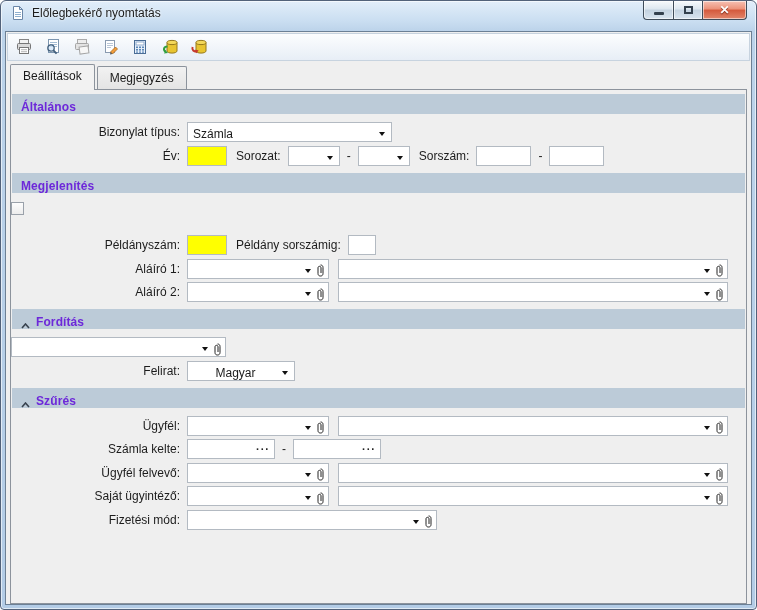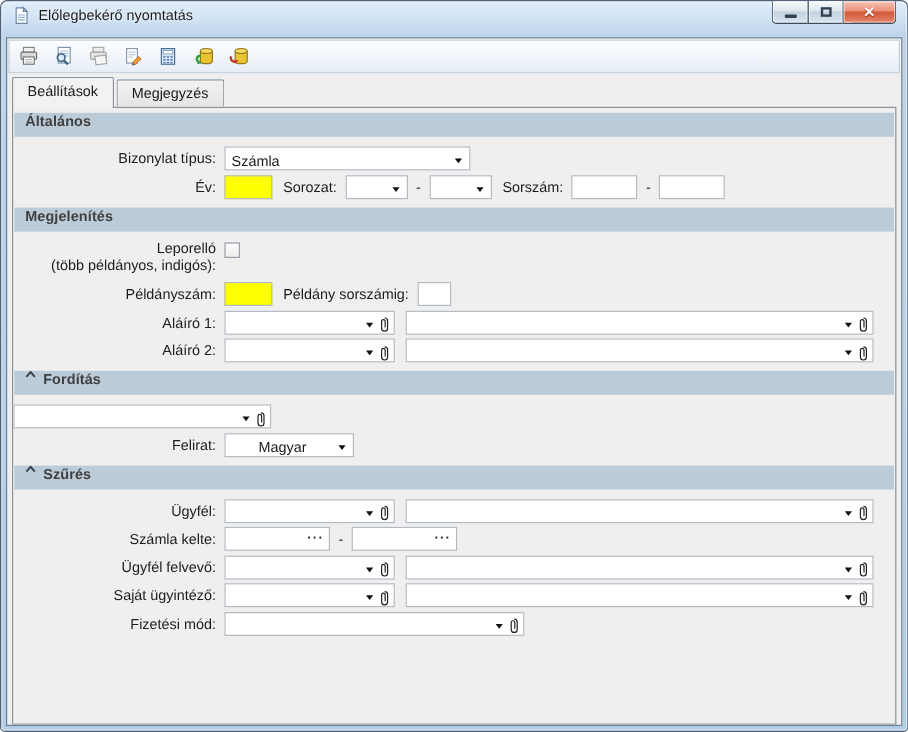--- a/index.html
+++ b/index.html
@@ -45,22 +45,22 @@
   
   .tabstrip { flex:none; display:flex; padding:5px 4px 0 4px; position:relative; }
   .tab { padding:4px 12px 4px 12px; margin-right:2px; position:relative;
     border:1px solid #8c939c; border-bottom:none; border-radius:2px 2px 0 0;
     background:linear-gradient(180deg,#f2f2f2,#e4e4e4); z-index:1; }
   .tab.active { background:#f2f2f2; z-index:3; margin-bottom:-1px; padding-bottom:6px; margin-top:-2px; }
 
   
   .tabpanel { flex:1; margin:0 4px; border:1px solid #8c939c; background:#efefef; padding:2px 0 0 0; position:relative; z-index:2; overflow:hidden; }
 
-  .band { height:20px; margin:6px 1px 7px 1px; background:#bccbd8; color:#404040; font-weight:bold;
-    display:flex; align-items:flex-start; padding:0 10px 0 9px; }
+  .band { height:20px; margin:6px 1px 7px 1px; background:#bccbd8; color:#6d28d9; font-weight:bold;
+    display:flex; align-items:flex-end; padding:0 10px 0 9px; }
   .band:first-child { margin-top:2px; }
   .band .chev { margin-right:6px; display:flex; align-items:center; }
   .band .band-title { letter-spacing:.1px; }
 
   .row { display:flex; align-items:center; margin:1.5px 8px 1.5px 0; height:22px; }
   .row.tall { height:33px; align-items:flex-start; }
   .lbl { width:169px; text-align:right; padding-right:0; margin-right:7px; flex:none; color:#1c1c1c; }
   .lbl.inline { width:auto; margin-left:9px; margin-right:7px; }
   .sep { margin:0 7px; }
 
@@ -234,24 +234,20 @@
         <input class="tinput w-serial" style="">
         <span class="sep">-</span>
         <input class="tinput w-serial" style="">
       </div>
 
       <div class="band">
         <span class="band-title">Megjelenítés</span>
       </div>
 
       <div class="row tall">
-        <span class="lbl">
-          <span>Leporelló</span><br>
-          <span>(több példányos, indigós):</span>
-        </span>
         <span class="checkbox" style="margin-top:2px"></span>
       </div>
 
       <div class="row">
         <span class="lbl">Példányszám:</span>
         <input class="tinput yinput w-copies" style="">
         <span class="lbl inline">Példány sorszámig:</span>
         <input class="tinput w-copyserial" style="">
       </div>
 

